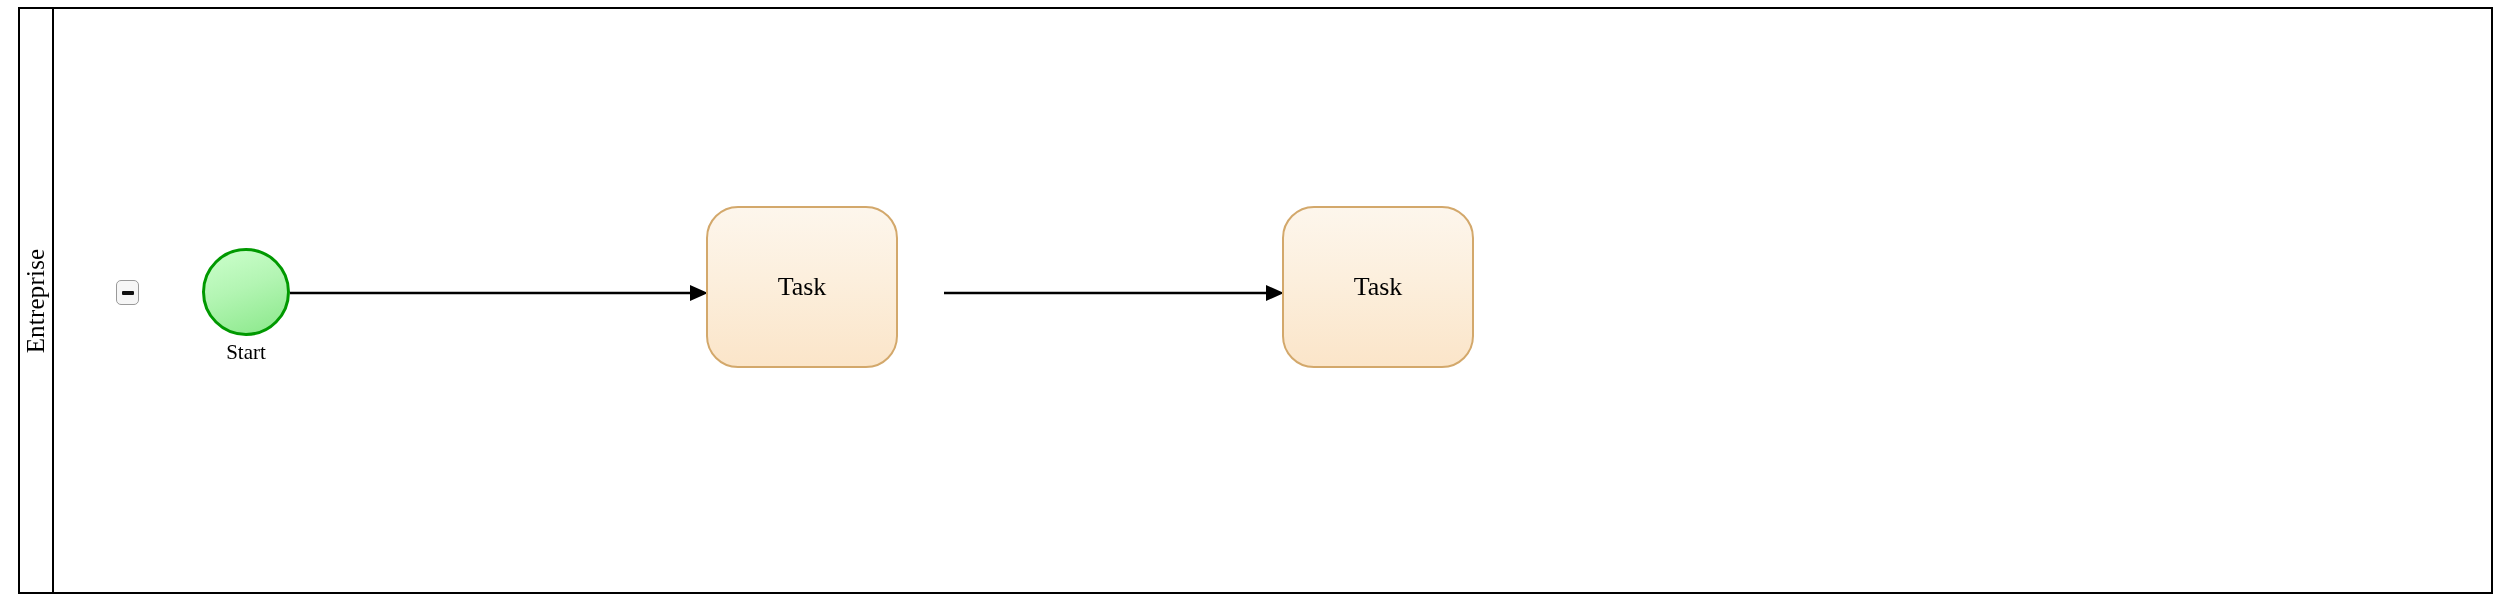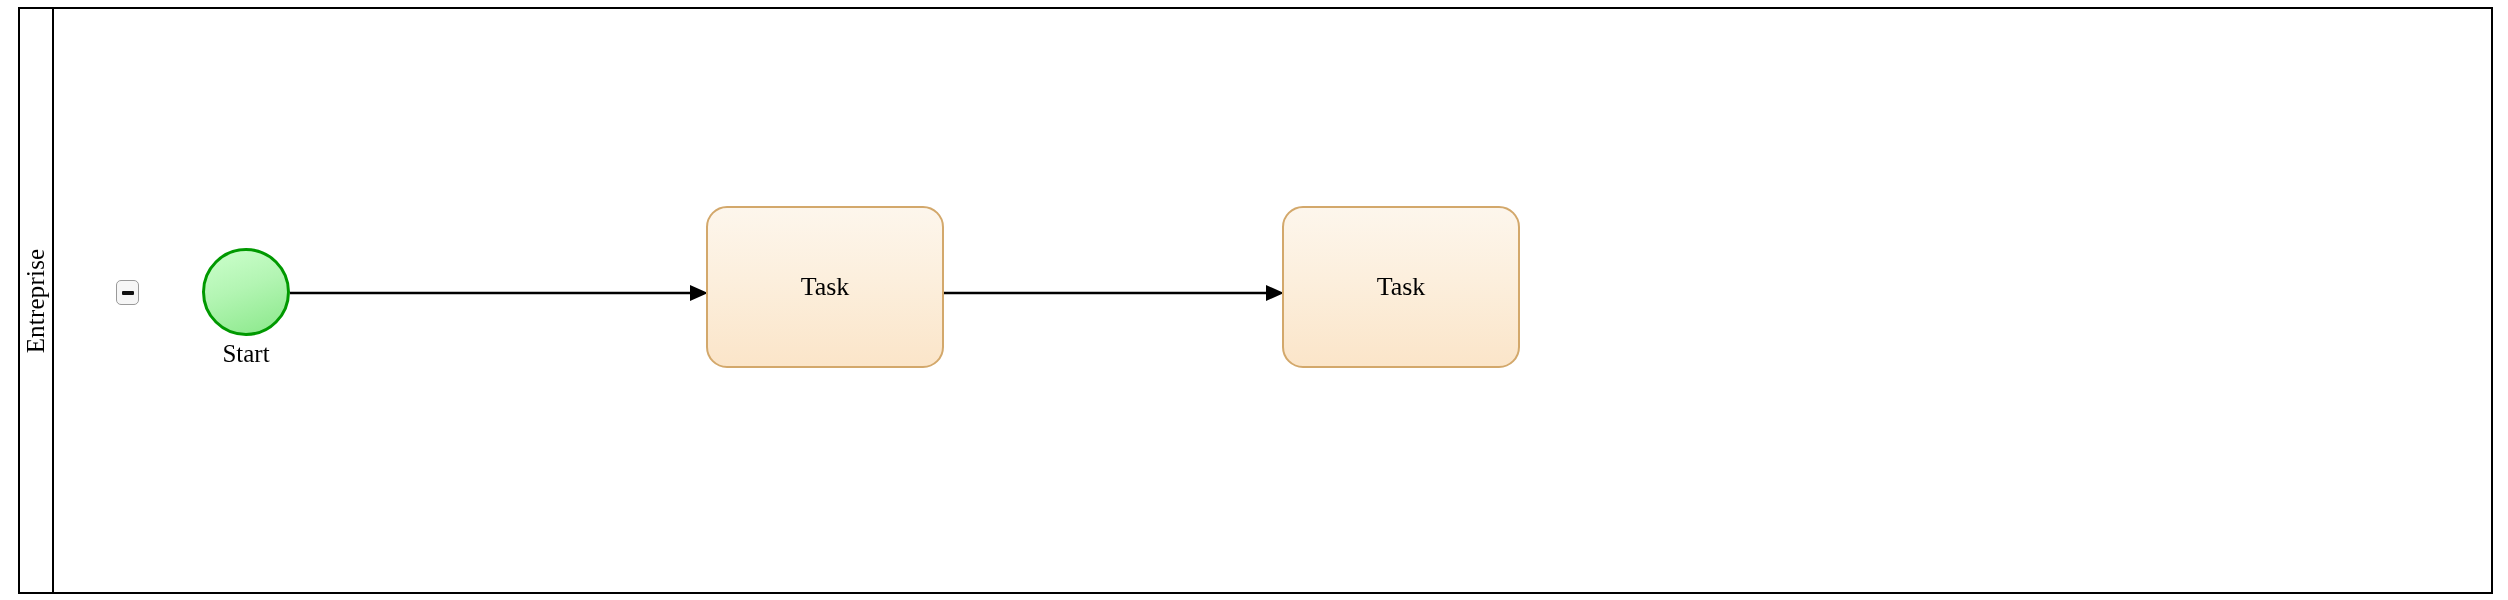--- a/index.html
+++ b/index.html
@@ -102,33 +102,33 @@
     box-sizing: border-box;
     background: linear-gradient(160deg, #ccffcc 0%, #b3f5b3 45%, #8ae88a 100%);
   }
   .start-label {
     position: absolute;
     left: 148px;
     top: 331px;
     width: 88px;
     text-align: center;
     font-family: "Liberation Serif", "DejaVu Serif", serif;
-    font-size: 25px;
+    font-size: 21px;
     color: #000000;
     white-space: nowrap;
   }
 
   
   .task {
     position: absolute;
     top: 197px;
-    width: 238px;
+    width: 192px;
     height: 162px;
     border: 2.5px solid #d3a86b;
-    border-radius: 21px;
+    border-radius: 32px;
     box-sizing: border-box;
     background: linear-gradient(180deg, #fdf6ec 0%, #fcefdd 45%, #fbe5c9 100%);
     display: flex;
     align-items: center;
     justify-content: center;
   }
   .task-label {
     font-family: "Liberation Serif", "DejaVu Serif", serif;
     font-size: 26px;
     color: #000000;

